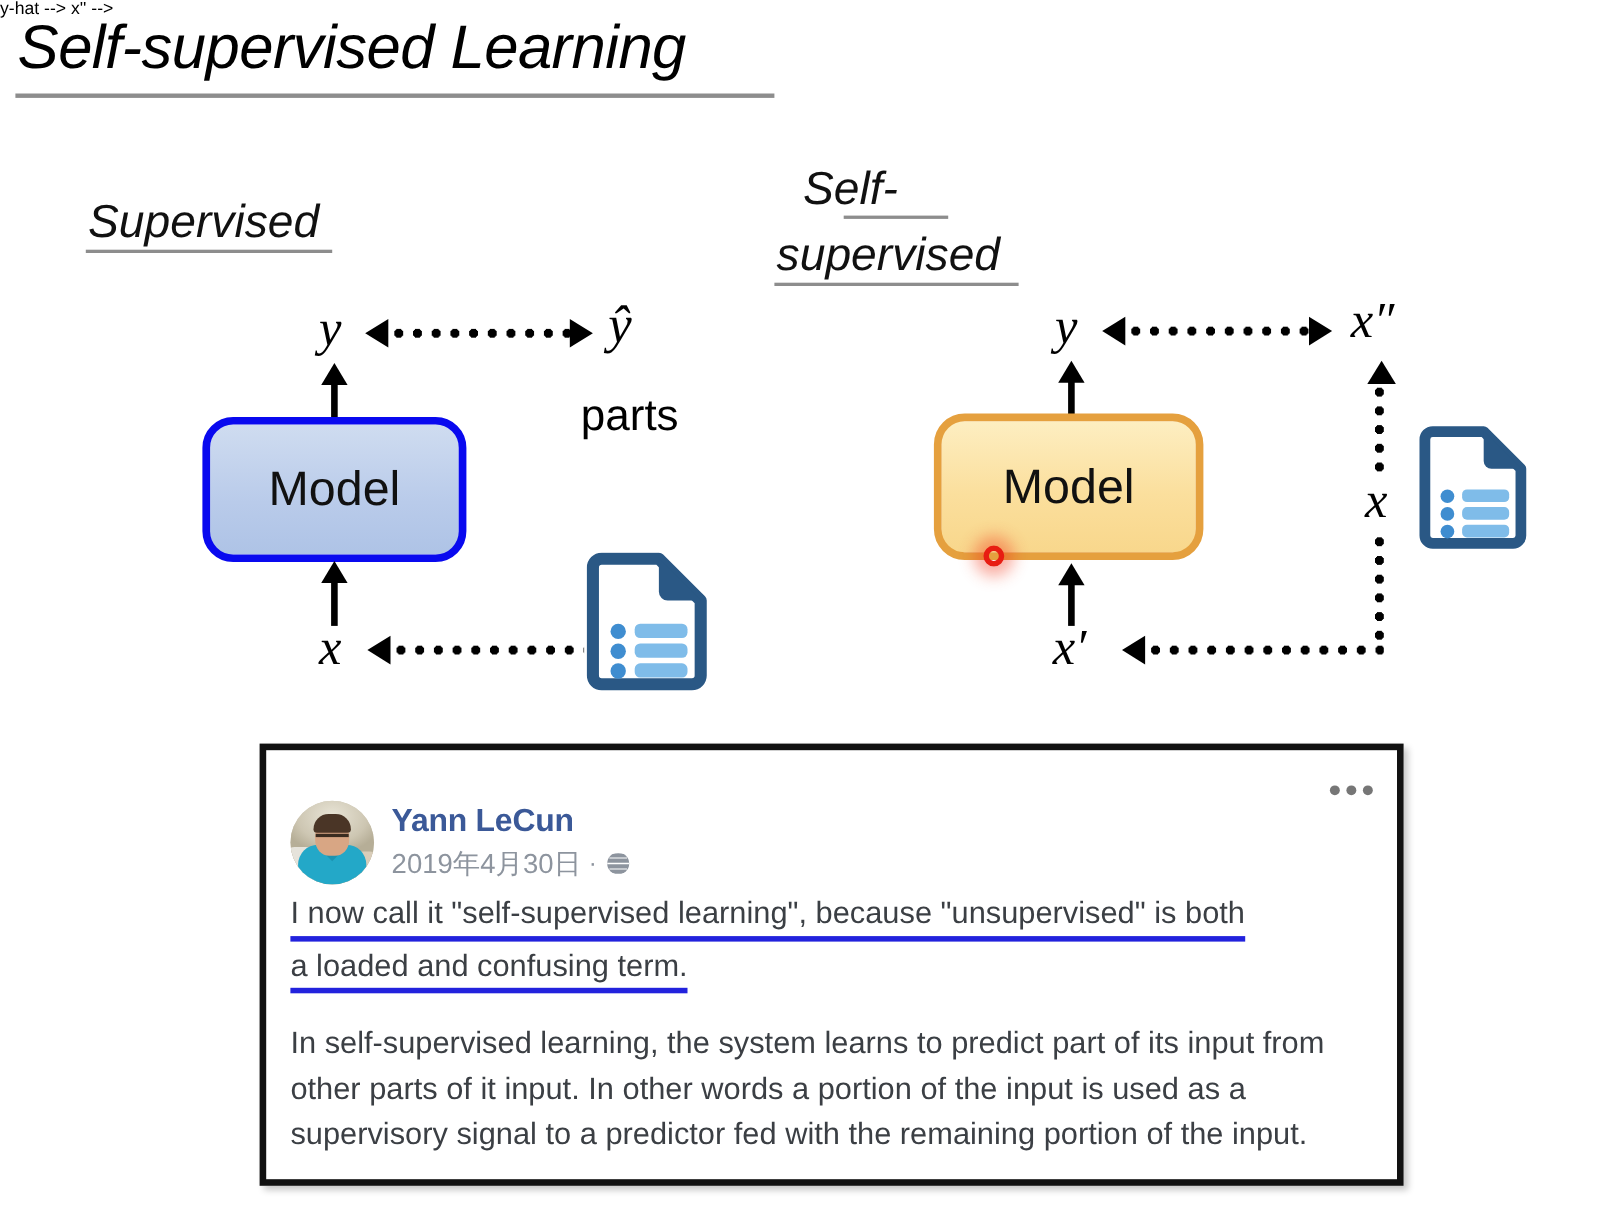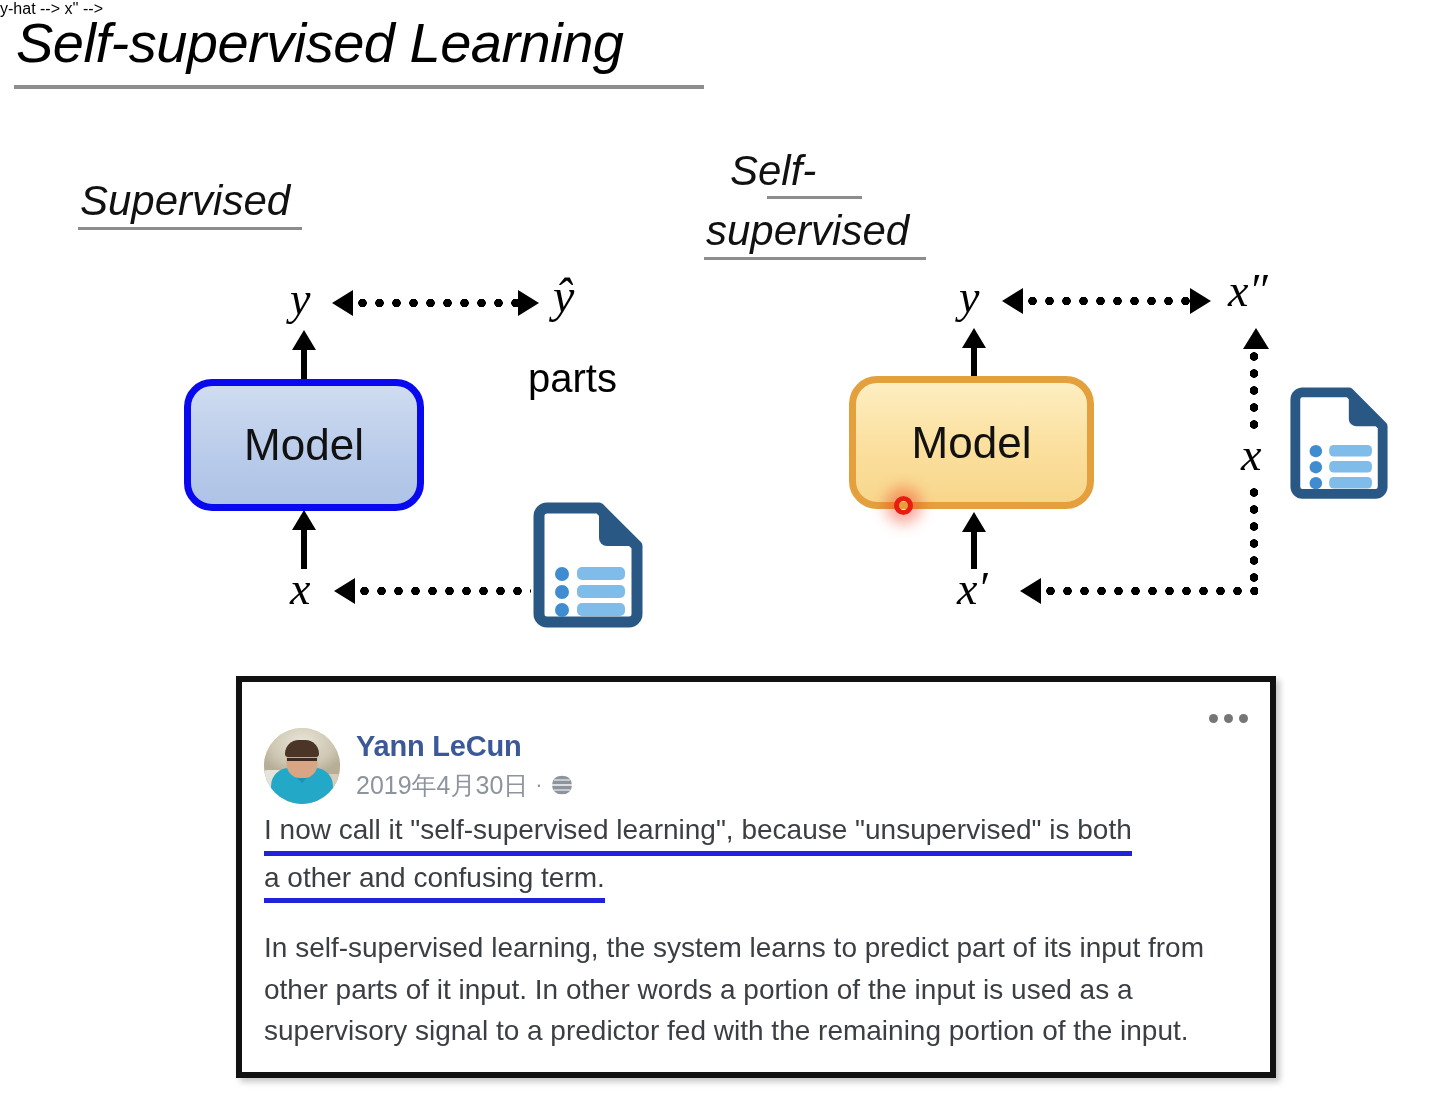--- a/index.html
+++ b/index.html
@@ -459,20 +459,20 @@
   </div>
 
   <div id="fb-more-icon">
     <span></span>
     <span></span>
     <span></span>
   </div>
 
   <div id="fb-body">
     <div class="fb-quote-line">I now call it "self-supervised learning", because "unsupervised" is both</div>
-    <div class="fb-quote-line">a other and confusing term.</div>
+    <div class="fb-quote-line">a loaded and confusing term.</div>
     <div id="fb-paragraph">In self-supervised learning, the system learns to predict part of its input from other parts of it input. In other words a portion of the input is used as a supervisory signal to a predictor fed with the remaining portion of the input.</div>
   </div>
 
 </div>
 
 
 
 
 </body></html>

